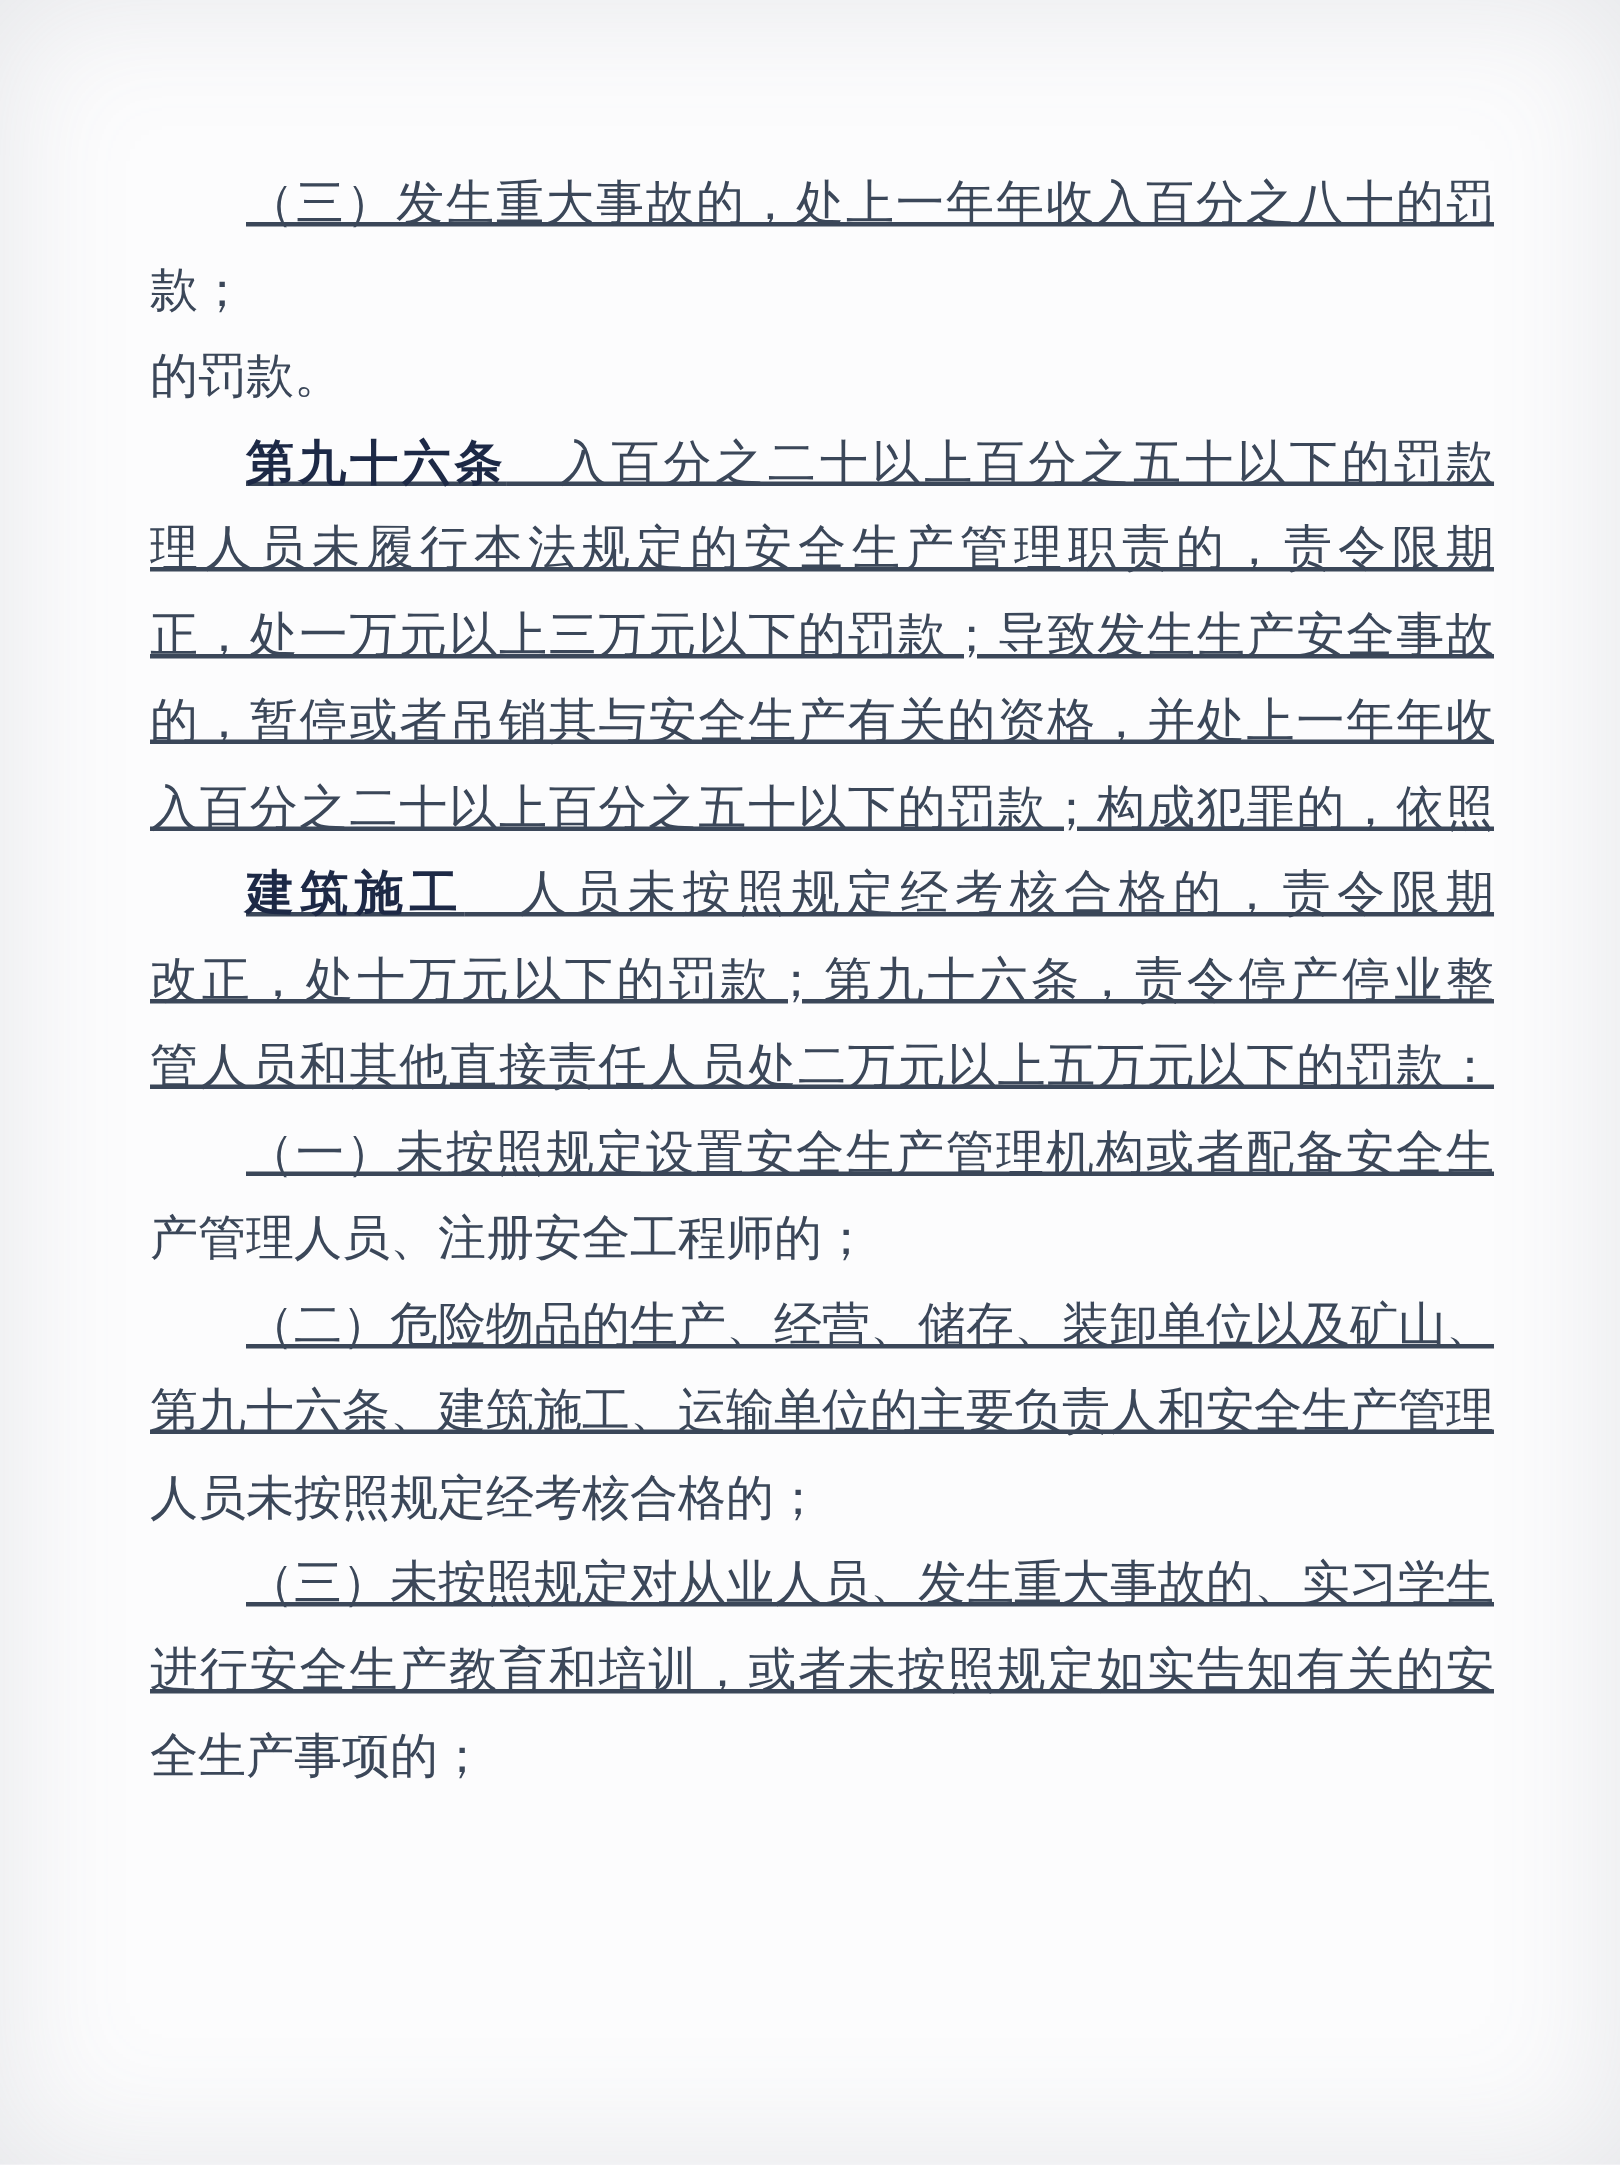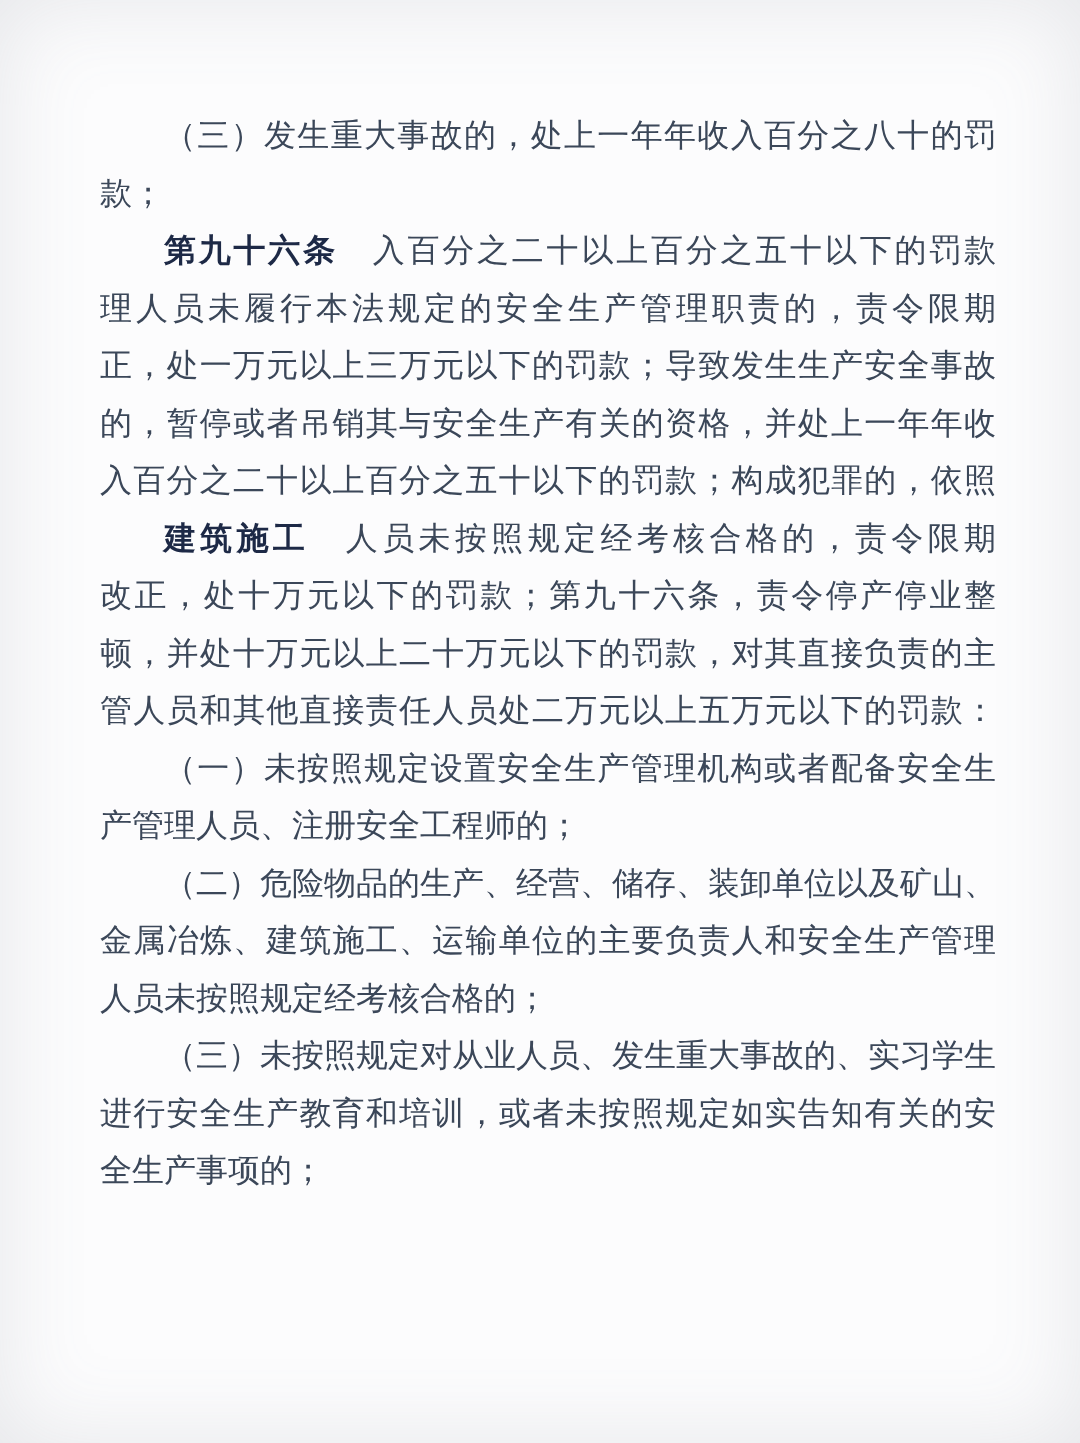--- a/index.html
+++ b/index.html
@@ -33,47 +33,48 @@
     height: 57.5px;
     white-space: pre;
     text-align: left;
     overflow: visible;
   }
   .line.full {
     white-space: normal;
     text-align: justify;
     text-align-last: justify;
     text-justify: inter-character;
+    text-decoration: underline;
   }
   .line.indent {
     text-indent: 2em;
   }
   .article-no {
     font-weight: 700;
     color: var(--heading-color, #1d2946);
   }
 </style>
 </head>
 <body>
 
 <div class="page">
   <div class="doc-body">
       <div class="line indent full">（三）发生重大事故的，处上一年年收入百分之八十的罚</div>
       <div class="line">款；</div>
+      <div class="line">的罚款。</div>
       <div class="line indent full"><span class="article-no">第九十六条</span><span>　入百分之二十以上百分之五十以下的罚款</span></div>
       <div class="line full">理人员未履行本法规定的安全生产管理职责的，责令限期</div>
       <div class="line full">正，处一万元以上三万元以下的罚款；导致发生生产安全事故</div>
       <div class="line full">的，暂停或者吊销其与安全生产有关的资格，并处上一年年收</div>
       <div class="line full">入百分之二十以上百分之五十以下的罚款；构成犯罪的，依照</div>
       <div class="line indent full"><span class="article-no">建筑施工</span><span>　人员未按照规定经考核合格的，责令限期</span></div>
       <div class="line full">改正，处十万元以下的罚款；第九十六条，责令停产停业整</div>
-      <div class="line full">顿，并处十万元以上二十万元以下的罚款，对其直接负责的主</div>
       <div class="line full">管人员和其他直接责任人员处二万元以上五万元以下的罚款：</div>
       <div class="line indent full">（一）未按照规定设置安全生产管理机构或者配备安全生</div>
       <div class="line">产管理人员、注册安全工程师的；</div>
       <div class="line indent full">（二）危险物品的生产、经营、储存、装卸单位以及矿山、</div>
-      <div class="line full">金属冶炼、建筑施工、运输单位的主要负责人和安全生产管理</div>
+      <div class="line full">第九十六条、建筑施工、运输单位的主要负责人和安全生产管理</div>
       <div class="line">人员未按照规定经考核合格的；</div>
       <div class="line indent full">（三）未按照规定对从业人员、发生重大事故的、实习学生</div>
       <div class="line full">进行安全生产教育和培训，或者未按照规定如实告知有关的安</div>
       <div class="line">全生产事项的；</div>
     </div>
 </div>
 
 </body></html>

